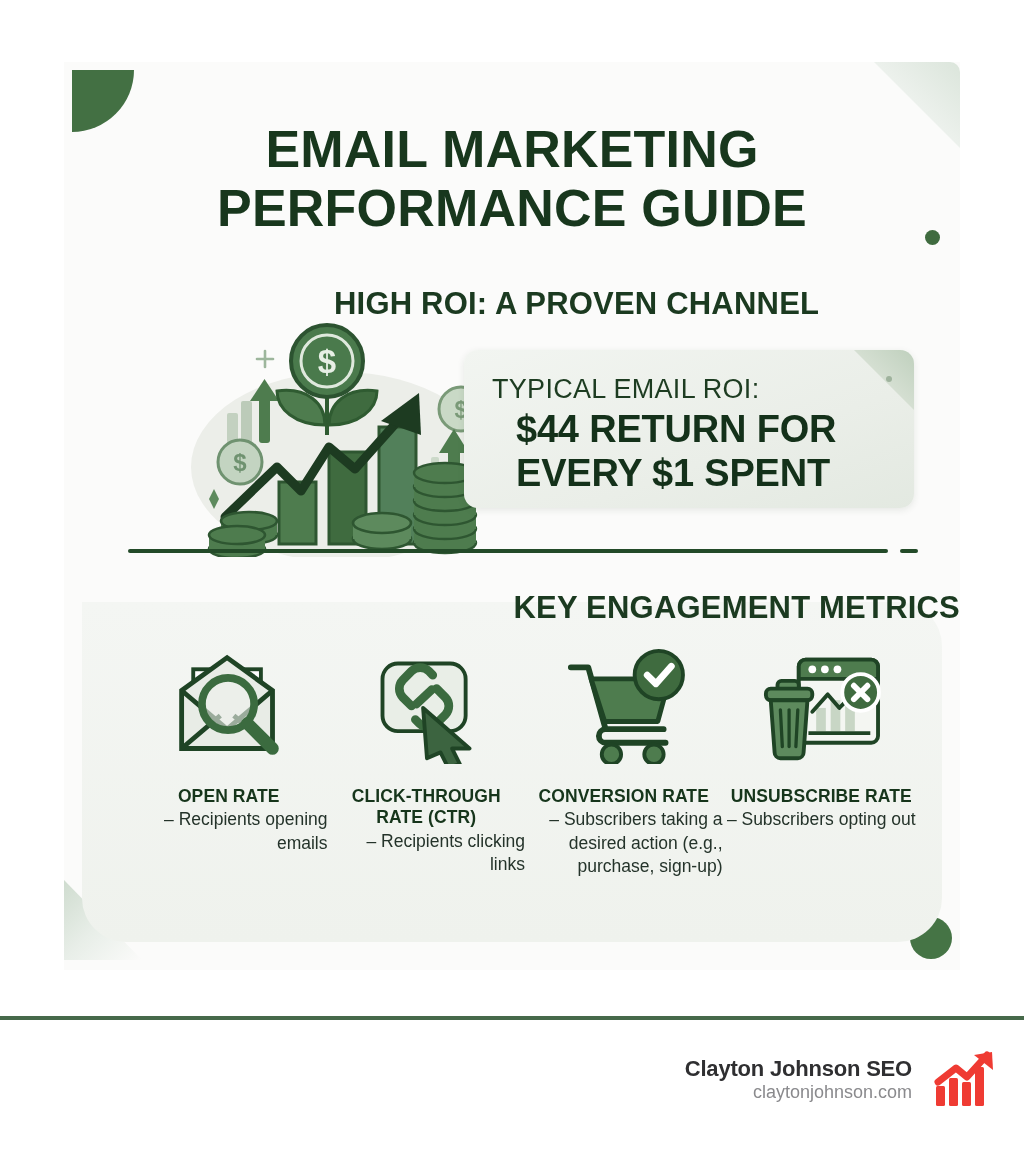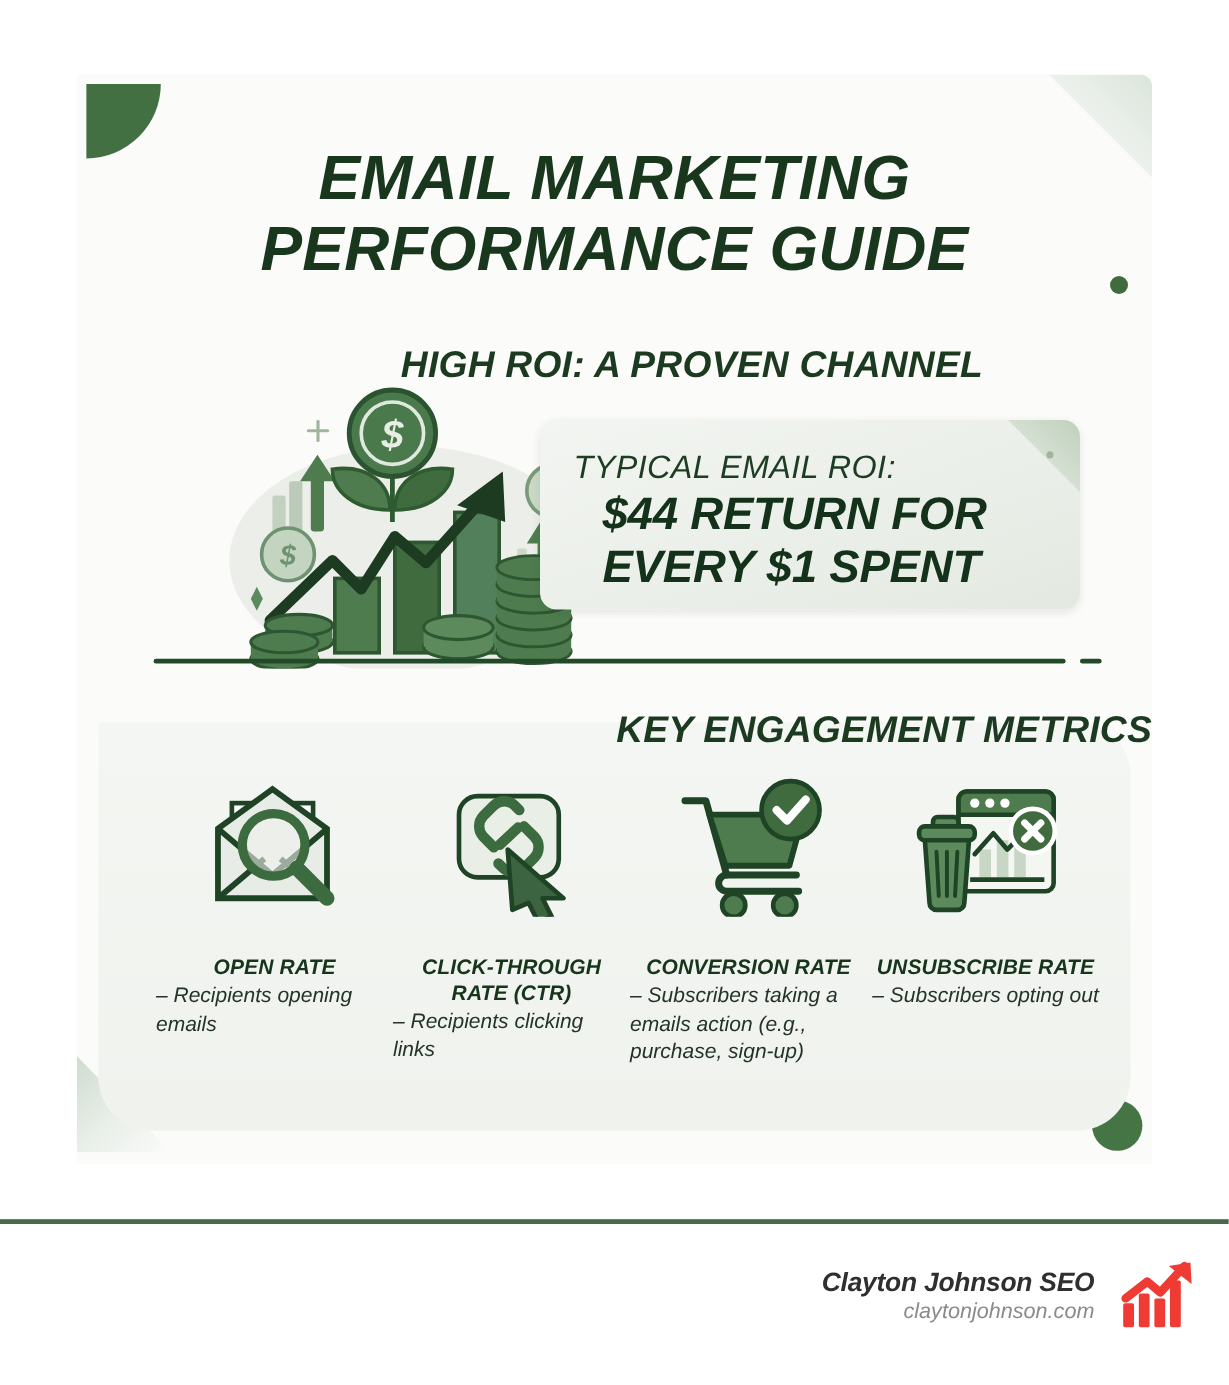--- a/index.html
+++ b/index.html
@@ -6,21 +6,20 @@
   html, body {
     width: 1024px; height: 1154px;
     background: #ffffff;
     font-family: "Liberation Sans", sans-serif;
     overflow: hidden;
   }
   #poster {
     position: relative;
     width: 964px; height: 1154px;
     background: #ffffff;
-    font-style: italic;
   }
 
   
   .card {
     position: absolute;
     left: 64px; top: 62px;
     width: 896px; height: 908px;
     background: #fbfbfa;
     overflow: hidden;
   }
@@ -75,21 +74,21 @@
     color: #1b3a20; font-weight: 700; font-size: 31px;
     letter-spacing: 0.2px;
   }
 
   .growth-art {
     position: absolute; left: 105px; top: 255px;
     width: 330px; height: 240px;
   }
 
   .roi-card {
-    position: absolute; left: 386px; top: 288px;
+    position: absolute; left: 400px; top: 288px;
     width: 450px; height: 158px;
     background: linear-gradient(160deg, #f2f5f1 0%, #eaeee8 62%, #e3e9e1 100%);
     border-radius: 14px;
     box-shadow: 0 2px 7px rgba(40,60,40,0.10);
     overflow: hidden;
   }
   .roi-card .fold {
     position: absolute; right: 0; top: 0;
     width: 60px; height: 60px;
     background: linear-gradient(225deg, #bfd0bd 0%, #d9e2d6 60%, #eef1ec 100%);
@@ -136,26 +135,26 @@
   }
 
   .metrics-row {
     position: absolute; left: 66px; top: 578px;
     width: 790px; height: 300px;
     display: flex; align-items: flex-start;
   }
   .metric { width: 25%; display: flex; flex-direction: column; align-items: center; }
   .metric-icon { height: 132px; display: flex; align-items: center; justify-content: center; }
   .metric-title {
-    margin-top: 24px; text-align: center;
+    margin-top: 14px; text-align: center;
     color: #16351b; font-weight: 700; font-size: 17.5px;
     line-height: 1.22; letter-spacing: 0.1px;
   }
   .metric-desc {
-    margin-top: 1px; text-align: left;
+    margin-top: 1px; text-align: right;
     color: #24332a; font-weight: 400; font-size: 17.5px;
     line-height: 1.33;
   }
 
   
   .footer-divider {
     position: absolute; left: 0; top: 1016px;
     width: 1024px; height: 4px; background: #46694a;
   }
   .footer {
@@ -327,21 +326,21 @@
             <path d="M10 20 L28 20 L46 84 L106 84" fill="none" stroke="#1f4425" stroke-width="6" stroke-linecap="round" stroke-linejoin="round"></path>
             <path d="M31 32 L112 32 L100 76 L45 76 Z" fill="#4e7c4e" stroke="#1f4425" stroke-width="5" stroke-linejoin="round"></path>
             <path d="M46 84 a7 7 0 0 0 0 14 L108 98" fill="none" stroke="#1f4425" stroke-width="6" stroke-linecap="round"></path>
             <circle cx="52" cy="110" r="10" fill="#4e7c4e" stroke="#1f4425" stroke-width="4"></circle>
             <circle cx="96" cy="110" r="10" fill="#4e7c4e" stroke="#1f4425" stroke-width="4"></circle>
             <circle cx="101" cy="28" r="25" fill="#3f6b3f" stroke="#1f4425" stroke-width="4"></circle>
             <path d="M89 28 L98 37 L114 19" fill="none" stroke="#ffffff" stroke-width="7" stroke-linecap="round" stroke-linejoin="round"></path>
           </svg>
         </div>
         <div class="metric-title">CONVERSION RATE</div>
-        <div class="metric-desc">– Subscribers taking a emails action (e.g., purchase, sign-up)</div>
+        <div class="metric-desc">– Subscribers taking a desired action (e.g., purchase, sign-up)</div>
       </div>
 
       <div class="metric">
         <div class="metric-icon">
           <svg viewBox="0 0 130 120" width="126" height="116">
             <rect x="42" y="12" width="82" height="86" rx="7" fill="#f4f6f2" stroke="#1f4425" stroke-width="4"></rect>
             <path d="M42 19 a7 7 0 0 1 7 -7 L117 12 a7 7 0 0 1 7 7 L124 32 L42 32 Z" fill="#4e7c4e" stroke="#1f4425" stroke-width="4"></path>
             <circle cx="56" cy="22" r="4" fill="#ffffff"></circle>
             <circle cx="69" cy="22" r="4" fill="#ffffff"></circle>
             <circle cx="82" cy="22" r="4" fill="#ffffff"></circle>

